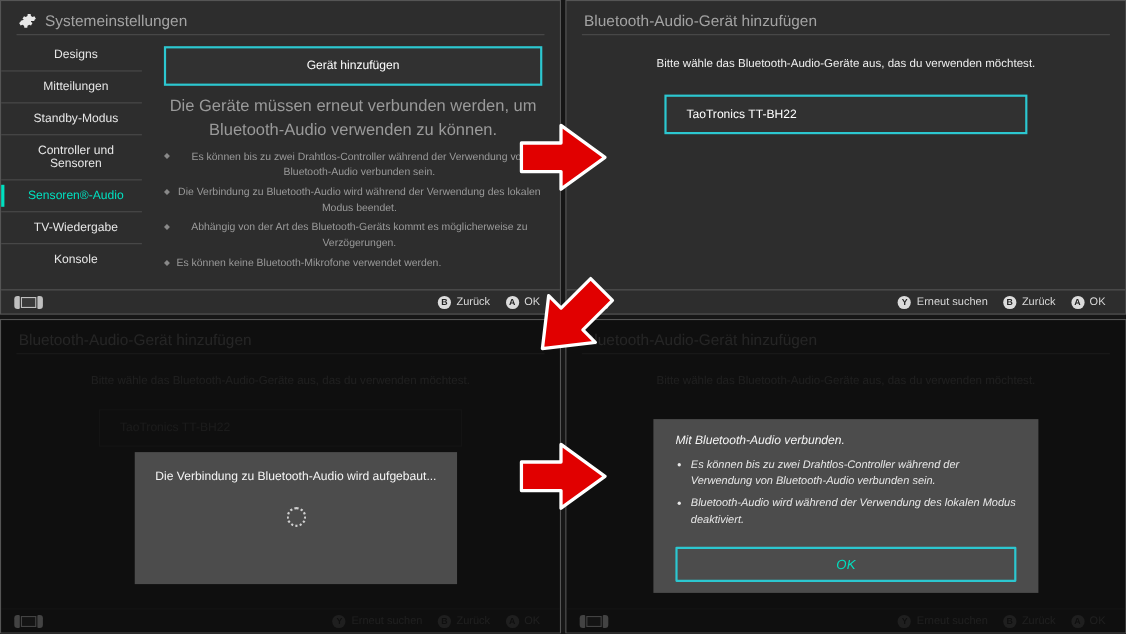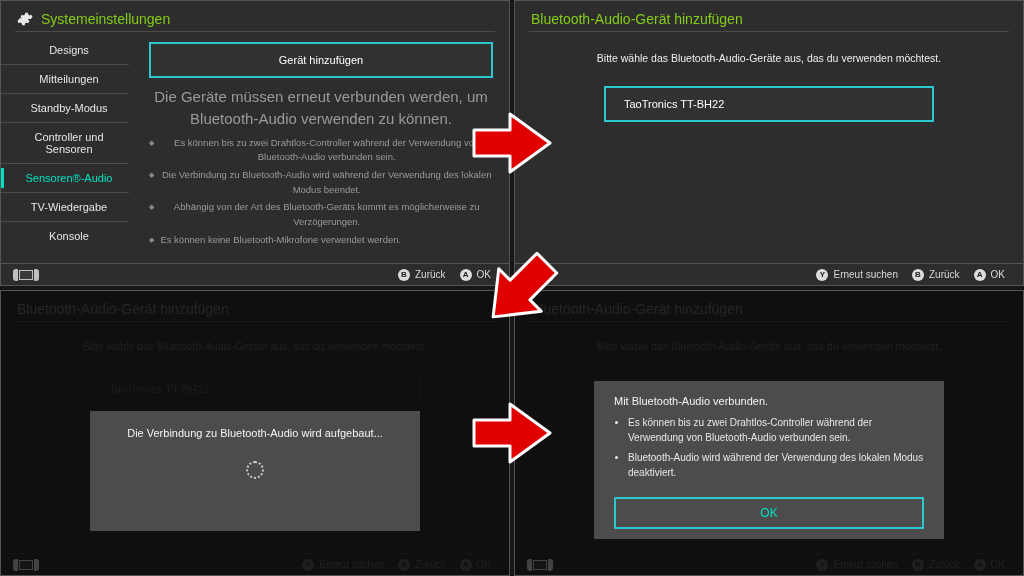--- a/index.html
+++ b/index.html
@@ -47,21 +47,21 @@
     inset:0;
     background:var(--dark-overlay);
     pointer-events:none;
   }
   .pane .title-row{
     display:flex;
     align-items:center;
     gap:8px;
     padding:10px 16px 4px 16px;
     font-size:14px;
-    color:#84cc16;
+    color:#a3a3a3;
   }
   .gear { width:16px;height:16px; flex:0 0 auto;}
   .hr { height:1px;background:var(--line);margin:0 14px;}
   .content { flex:1; display:flex; overflow:hidden;text-align:center; }
   .sidebar {
     width:128px;
     padding:6px 0 0 8px;
     font-size:11px;
   }
   .sidebar .item{
@@ -140,36 +140,38 @@
     color:#f4f4f4;
     z-index:5;
     display:flex;
     flex-direction:column;
     align-items:center;
     font-size:11px;
     padding:16px 18px;
   }
   .modal.connecting{
     top:120px;
-    width:330px;
+    width:293px;
     height:120px;
     justify-content:flex-start;
     gap:22px;
+    margin-left:14px;
   }
   .spinner{
     width:18px;height:18px;border-radius:50%;
     border:2px dotted #d0d0d0;
     animation:spin 1.2s linear infinite;
   }
   @keyframes spin{to{transform:rotate(360deg);}}
   .modal.info{
     top:90px;
     width:350px;
     padding:14px 20px 10px 20px;
     align-items:flex-start;
+    font-style:italic;
   }
   .modal.info .head{font-size:11px;margin-bottom:8px;}
   .modal.info ul{margin:0 0 12px 0;padding-left:14px;color:#e8e8e8;font-size:10px;line-height:1.5;}
   .modal.info ul li{margin-bottom:5px;}
   .ok-btn{
     align-self:stretch;
     border:2px solid var(--cyan);
     background:transparent;
     color:var(--accent);
     text-align:center;

